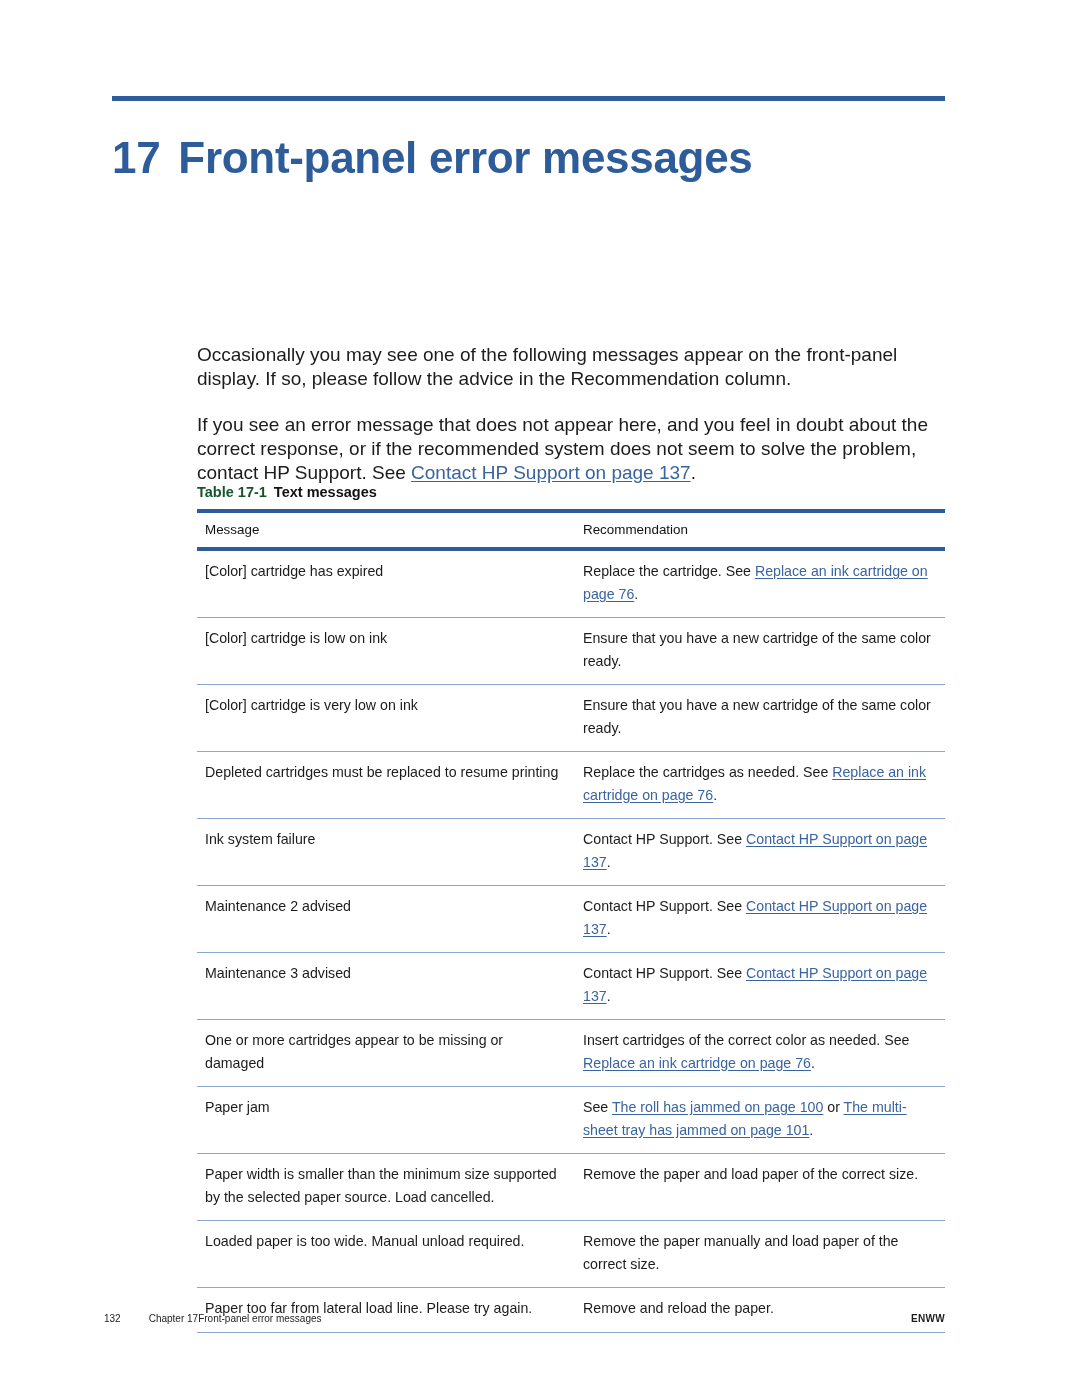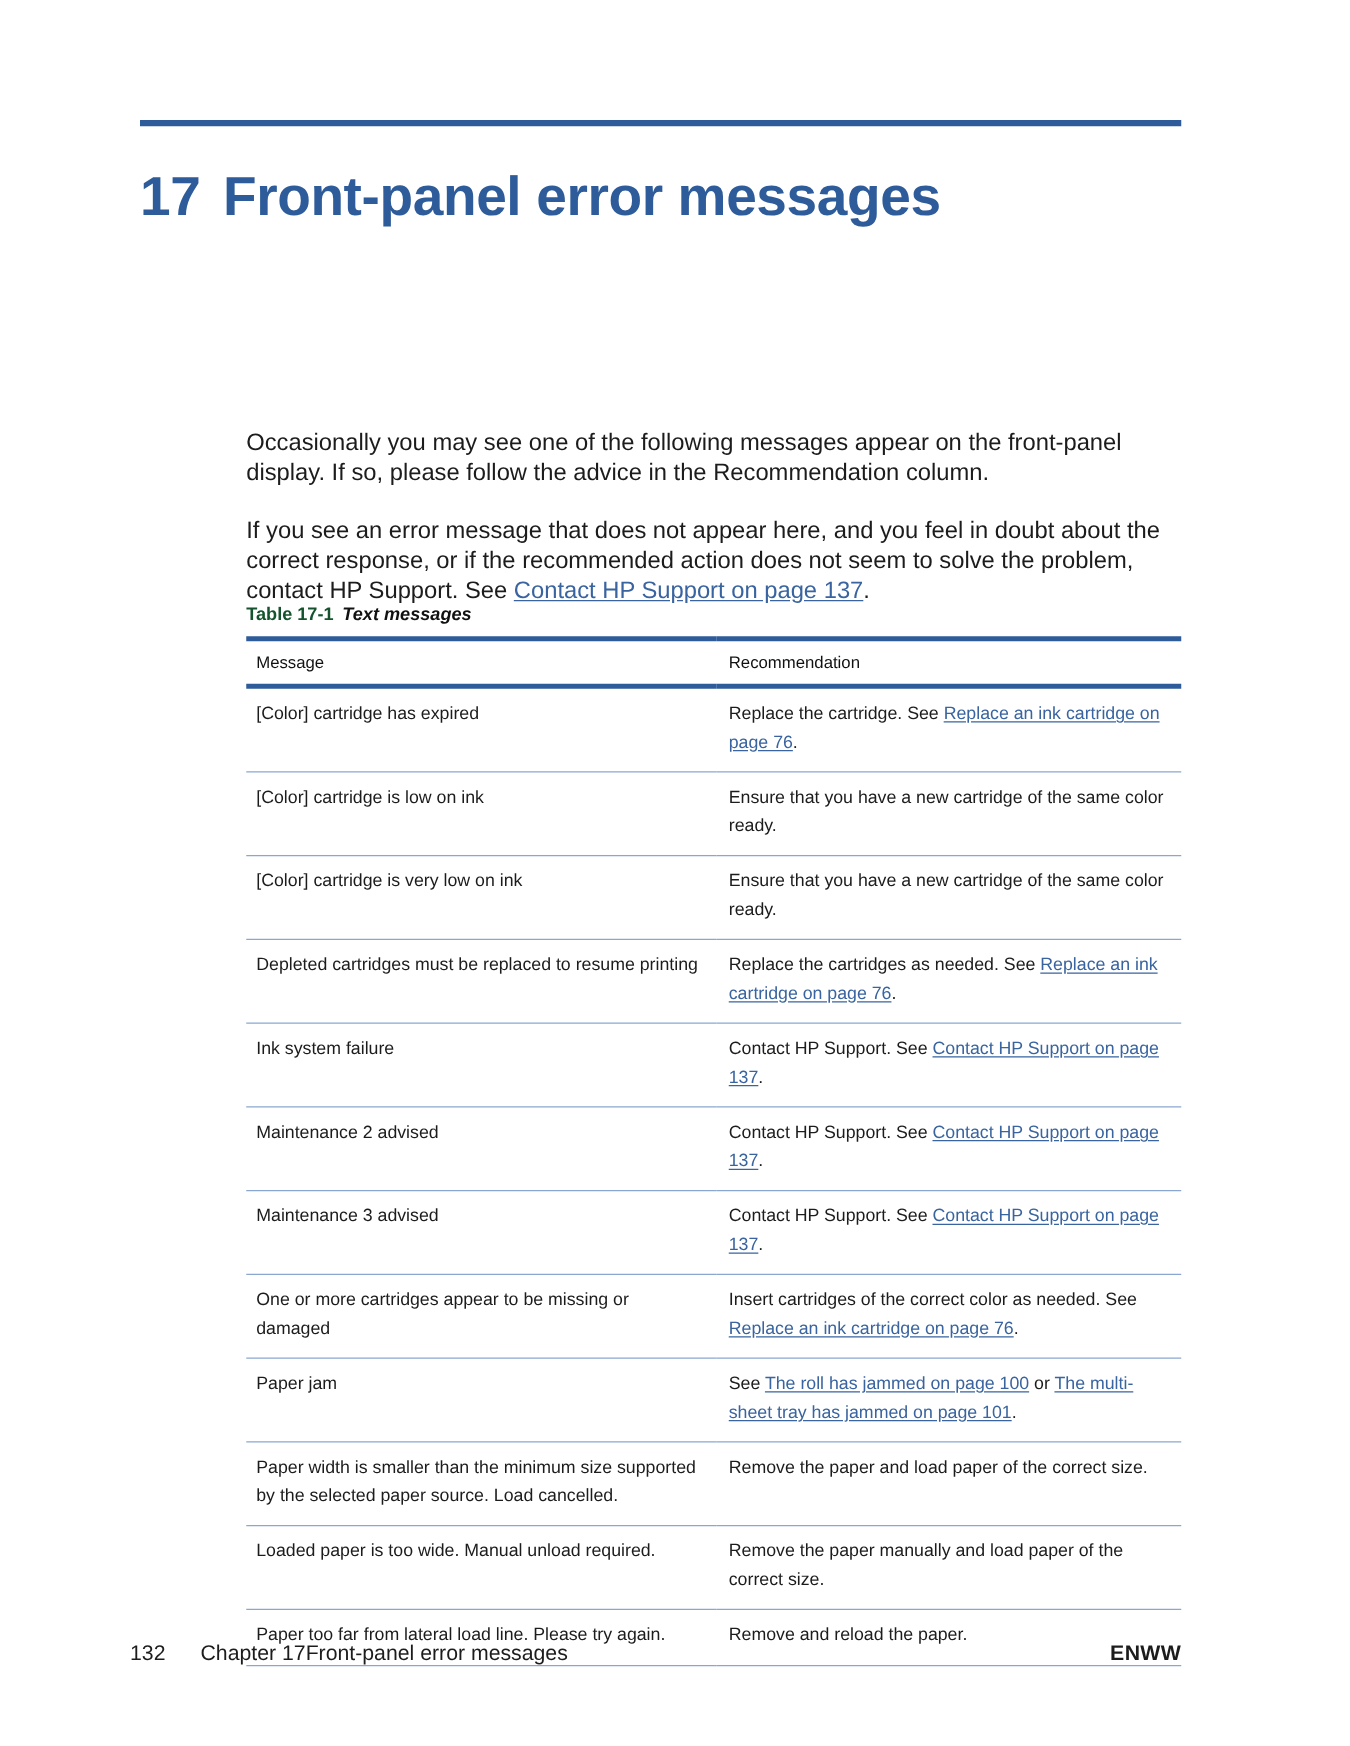--- a/index.html
+++ b/index.html
@@ -83,21 +83,20 @@
     font-weight: bold;
     line-height: 20px;
     margin-bottom: 7px;
   }
   .table-caption .cap-num {
     color: #14532d;
     margin-right: 7px;
   }
   .table-caption .cap-text {
     color: #111111;
-    font-style: italic;
   }
 
   table.doc-table {
     width: 748px;
     border-collapse: collapse;
     table-layout: fixed;
   }
   table.doc-table col.c1 { width: 376px; }
   table.doc-table col.c2 { width: 372px; }
 
@@ -128,21 +127,21 @@
 
   
   .footer {
     position: absolute;
     left: 104px;
     top: 1313px;
     width: 841px;
     display: flex;
     align-items: baseline;
     justify-content: space-between;
-    font-size: 17px;
+    font-size: 10px;
     color: #1c1c1c;
   }
   .footer-left {
     display: flex;
     align-items: baseline;
   }
   .footer-page { margin-right: 28px; }
   .footer-chapter { font-weight: normal; margin-right: 0; }
   .footer-right { letter-spacing: 0.3px; font-weight: bold; }
 </style>
@@ -152,21 +151,21 @@
 <div class="page">
 
   <div class="chapter-rule"></div>
 
   <h1 class="chapter-title">
     <span class="chnum">17</span><span>Front-panel error messages</span>
   </h1>
 
   <div class="body-block">
     <p class="para">Occasionally you may see one of the following messages appear on the front-panel display. If so, please follow the advice in the Recommendation column.</p>
-    <p class="para"><span>If you see an error message that does not appear here, and you feel in doubt about the correct response, or if the recommended action does not seem to solve the problem, contact HP Support. See </span><a class="doclink" href="#">Contact HP Support on page 137</a><span>.</span></p>
+    <p class="para"><span>If you see an error message that does not appear here, and you feel in doubt about the correct response, or if the recommended system does not seem to solve the problem, contact HP Support. See </span><a class="doclink" href="#">Contact HP Support on page 137</a><span>.</span></p>
   </div>
 
   <div class="table-wrap">
     <div class="table-caption">
       <span class="cap-num">Table 17-1</span><span class="cap-text">Text messages</span>
     </div>
 
     <table class="doc-table">
       <colgroup>
           <col class="c1">

